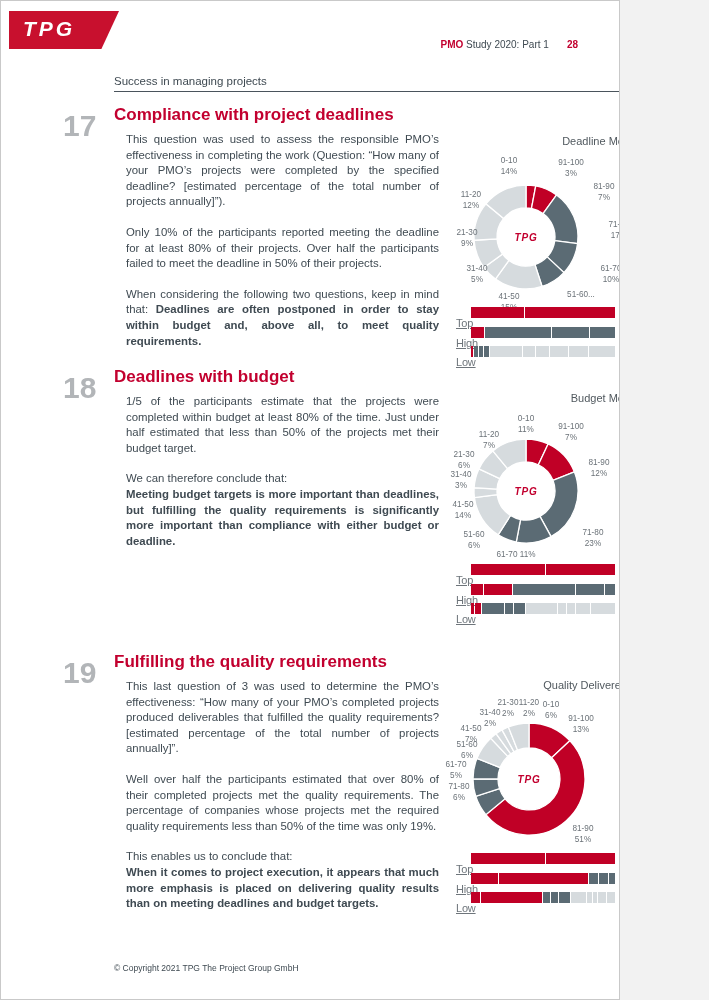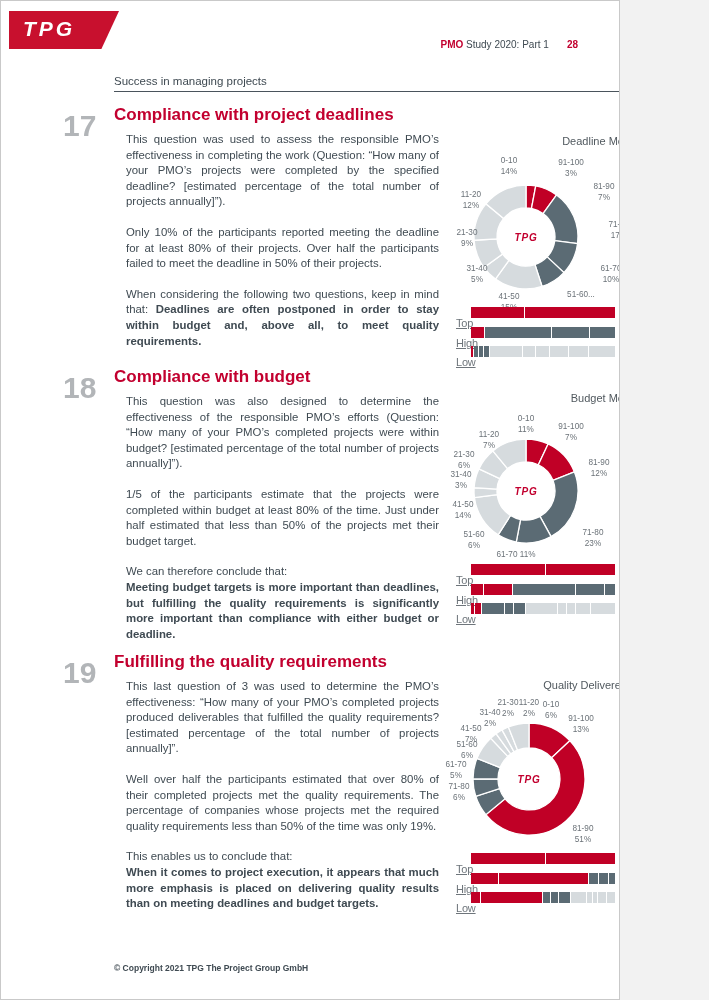--- a/index.html
+++ b/index.html
@@ -40,21 +40,21 @@
   .donut-logo{font-size:10px;font-weight:bold;font-style:italic;fill:#c2002f;letter-spacing:0.8px;}
 
   .bars{position:absolute;left:15px;width:175px;}
   .cb-0 .bars{top:172px;} .cb-1 .bars{top:172px;} .cb-2 .bars{top:174px;}
   .bar-row{position:relative;height:11px;margin-bottom:8.5px;}
   .bar-label{position:absolute;left:0;top:10px;font-size:11px;letter-spacing:-0.2px;color:#6e757b;text-decoration:underline;}
   .bar-track{position:absolute;left:15px;top:0;width:144px;height:11px;display:flex;gap:1px;}
   .bar-track div{height:11px;}
 
   
-  .footer{position:absolute;left:113px;top:962px;font-size:8.5px;color:#3f4a52;font-weight:bold;}
+  .footer{position:absolute;left:113px;top:962px;font-size:8.5px;color:#3f4a52;}
 </style>
 </head>
 <body>
 
 <div class="page">
 
   <div class="logo">
     <span>TPG</span>
   </div>
 
@@ -68,22 +68,21 @@
   <section class="section sec-17">
     <span class="sec-num">17</span>
     <h2>Compliance with project deadlines</h2>
     <p><span>This question was used to assess the responsible PMO’s effectiveness in completing the work (Question: “How many of your PMO’s projects were completed by the specified deadline? [estimated percentage of the total number of projects annually]”).</span></p>
     <p><span>Only 10% of the participants reported meeting the deadline for at least 80% of their projects. Over half the participants failed to meet the deadline in 50% of their projects.</span></p>
     <p><span>When considering the following two questions, keep in mind that: </span><span class="b">Deadlines are often postponed in order to stay within budget and, above all, to meet quality requirements.</span></p>
   </section>
 
   <section class="section sec-18">
     <span class="sec-num">18</span>
-    <h2>Compliance with budget</h2>
-    <p><span>This question was also designed to determine the effectiveness of the responsible PMO’s efforts (Question: “How many of your PMO’s completed projects were within budget? [estimated percentage of the total number of projects annually]”).</span></p>
+    <h2>Deadlines with budget</h2>
     <p><span>1/5 of the participants estimate that the projects were completed within budget at least 80% of the time. Just under half estimated that less than 50% of the projects met their budget target.</span></p>
     <p><span>We can therefore conclude that:</span><br><span class="b">Meeting budget targets is more important than deadlines, but fulfilling the quality requirements is significantly more important than compliance with either budget or deadline.</span></p>
   </section>
 
   <section class="section sec-19">
     <span class="sec-num">19</span>
     <h2>Fulfilling the quality requirements</h2>
     <p><span>This last question of 3 was used to determine the PMO’s effectiveness: “How many of your PMO’s completed projects produced deliverables that fulfilled the quality requirements? [estimated percentage of the total number of projects annually]”.</span></p>
     <p><span>Well over half the participants estimated that over 80% of their completed projects met the quality requirements. The percentage of companies whose projects met the required quality requirements less than 50% of the time was only 19%.</span></p>
     <p><span>This enables us to conclude that:</span><br><span class="b">When it comes to project execution, it appears that much more emphasis is placed on delivering quality results than on meeting deadlines and budget targets.</span></p>

